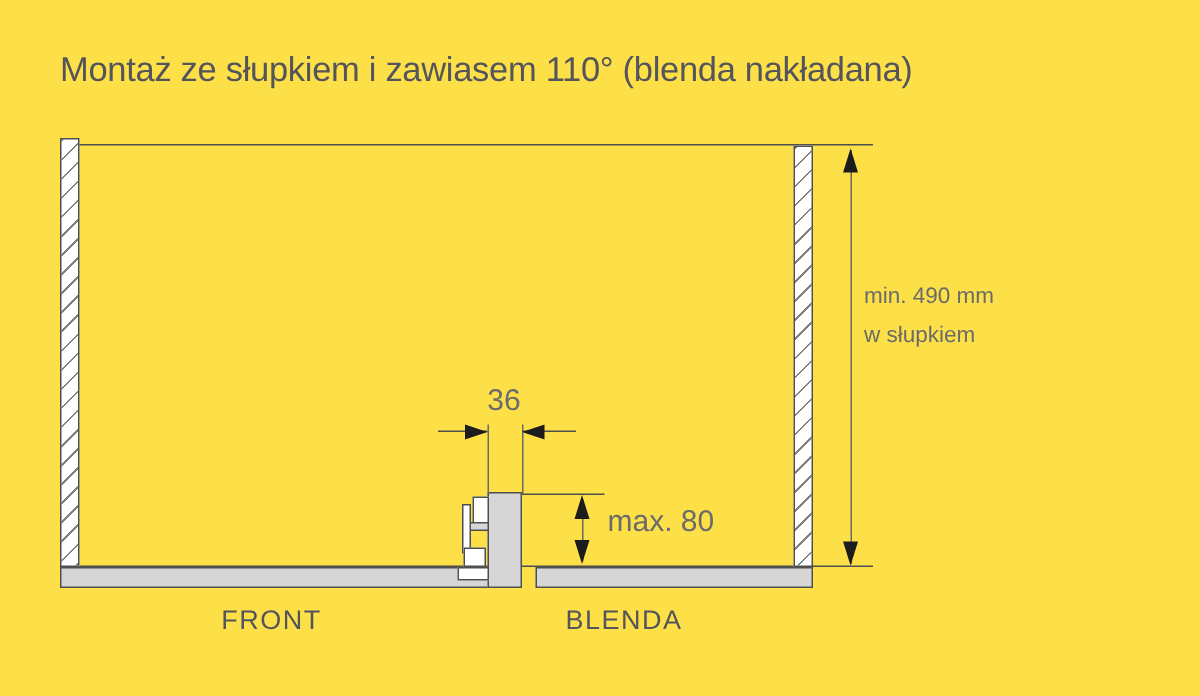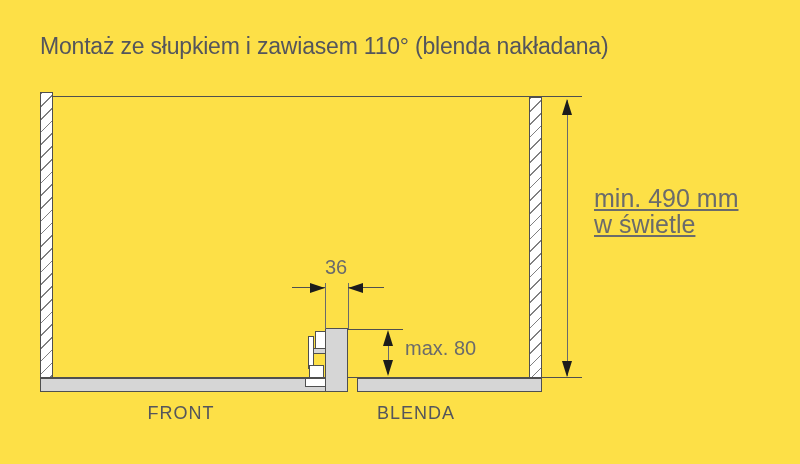--- a/index.html
+++ b/index.html
@@ -27,21 +27,21 @@
   .notch{position:absolute;background:#fff;border:1px solid var(--line);}
   
   .arr{position:absolute;width:0;height:0;}
   .arr-right{border-top:5px solid transparent;border-bottom:5px solid transparent;border-left:15px solid var(--arrow);}
   .arr-left{border-top:5px solid transparent;border-bottom:5px solid transparent;border-right:15px solid var(--arrow);}
   .arr-up{border-left:5px solid transparent;border-right:5px solid transparent;border-bottom:16px solid var(--arrow);}
   .arr-down{border-left:5px solid transparent;border-right:5px solid transparent;border-top:16px solid var(--arrow);}
   .dim-label{position:absolute;color:var(--dim-text);font-size:20px;}
   .dim-label-36{left:311px;top:256px;width:50px;text-align:center;}
   .dim-label-max80{left:405px;top:337px;white-space:nowrap;}
-  .depth-note{position:absolute;left:594px;top:185px;color:var(--dim-text);font-size:25px;line-height:26px;white-space:nowrap;text-decoration:underline;}
+  .depth-note{position:absolute;left:576px;top:185px;color:var(--dim-text);font-size:15px;line-height:26px;white-space:nowrap;}
   .panel-label{position:absolute;top:403px;width:130px;text-align:center;color:var(--heading-text);font-size:18px;letter-spacing:1px;}
   .label-front{left:116px;}
   .label-blenda{left:351px;}
 </style>
 </head>
 <body>
 
 <div class="canvas">
 
   <div class="title">Montaż ze słupkiem i zawiasem 110° (blenda nakładana)</div>
@@ -76,19 +76,19 @@
   <div class="thinline" style="left:388px;top:333px;height:41px;"></div>
   <div class="arr arr-up" style="left:383px;top:330px;"></div>
   <div class="arr arr-down" style="left:383px;top:360px;"></div>
   <div class="dim-label dim-label-max80">max. 80</div>
 
   <div class="thinline" style="left:567px;top:100px;height:276px;"></div>
   <div class="arr arr-up" style="left:562px;top:99px;"></div>
   <div class="arr arr-down" style="left:562px;top:361px;"></div>
   <div class="depth-note">
     <div>min. 490 mm</div>
-    <div>w świetle</div>
+    <div>w słupkiem</div>
   </div>
 
   <div class="panel-label label-front">FRONT</div>
   <div class="panel-label label-blenda">BLENDA</div>
 
 </div>
 
 </body></html>

